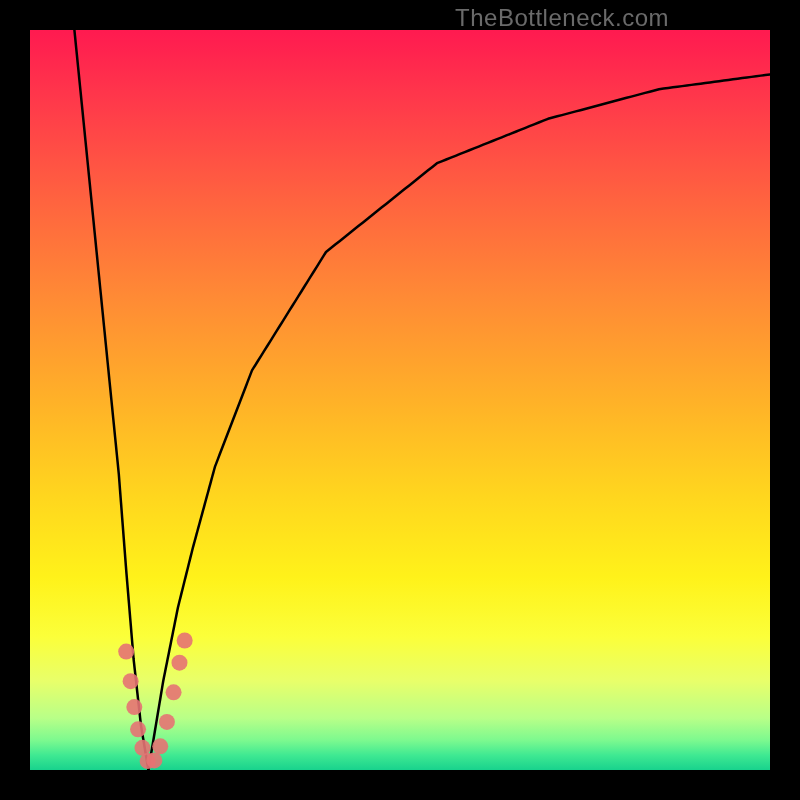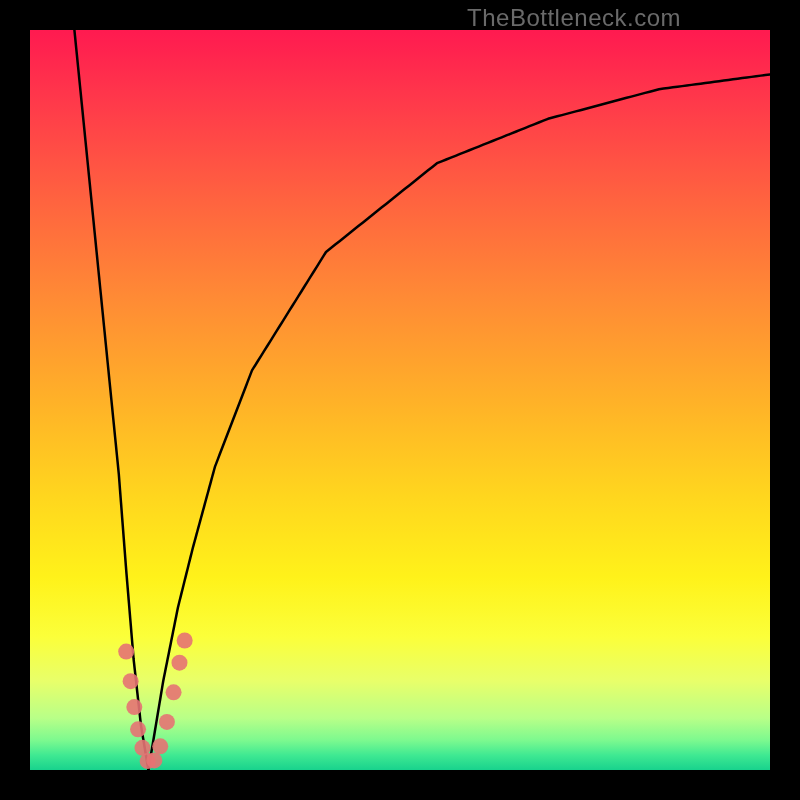--- a/index.html
+++ b/index.html
@@ -11,21 +11,20 @@
     background: #000;
     font-family: Arial, Helvetica, sans-serif;
   }
   .frame {
     position: absolute;
     left: 0;
     top: 0;
     width: 679px;
     height: 800px;
     background: #000;
-    padding-left: 12px;
   }
   .plot {
     position: absolute;
     left: 30px;
     top: 30px;
     width: 740px;
     height: 740px;
     overflow: hidden;
   }
   .gradient {

